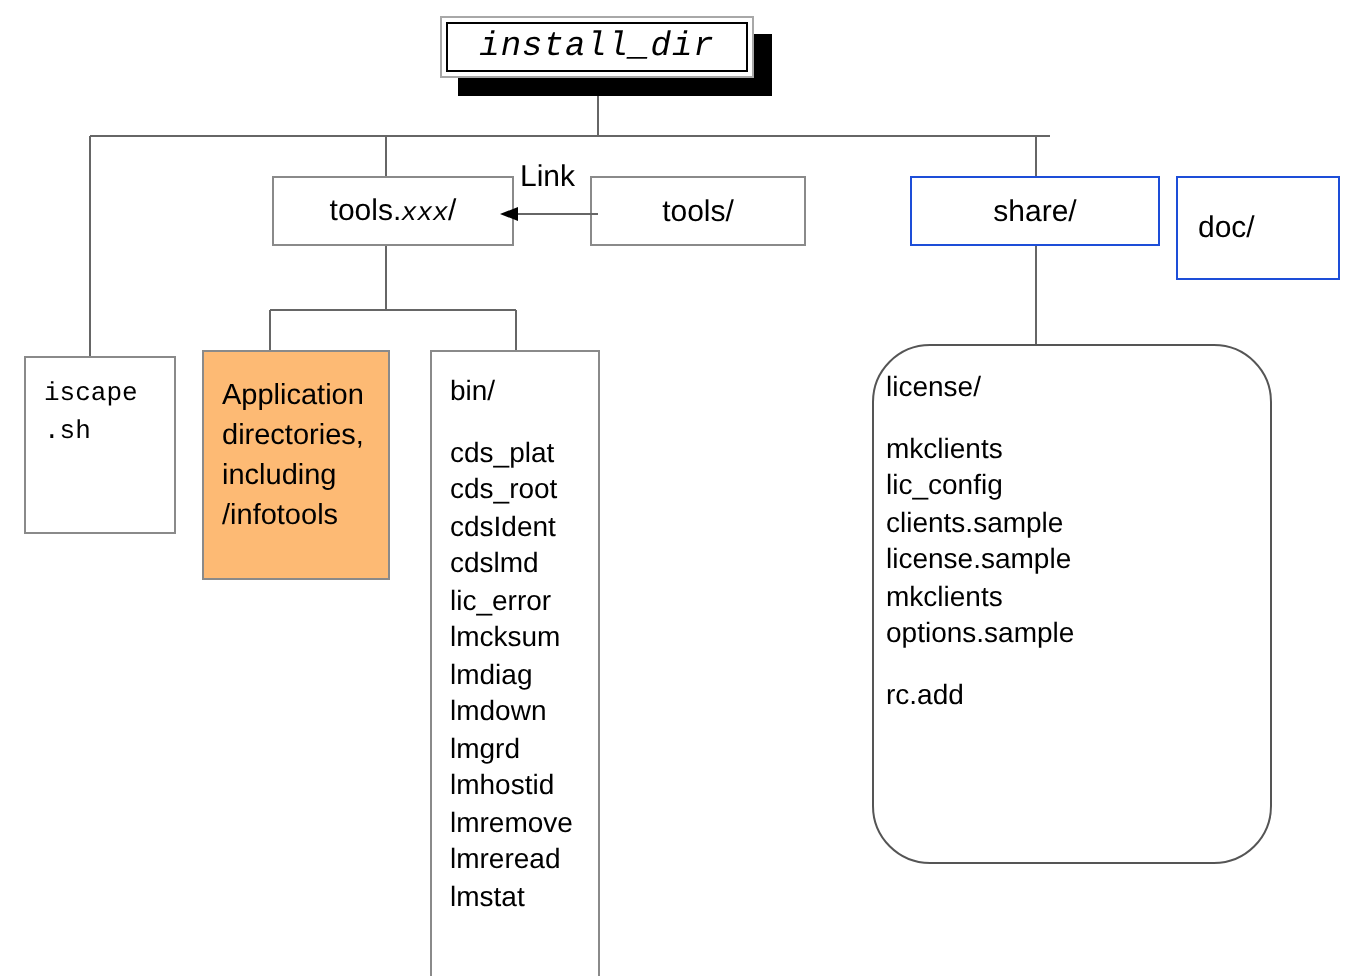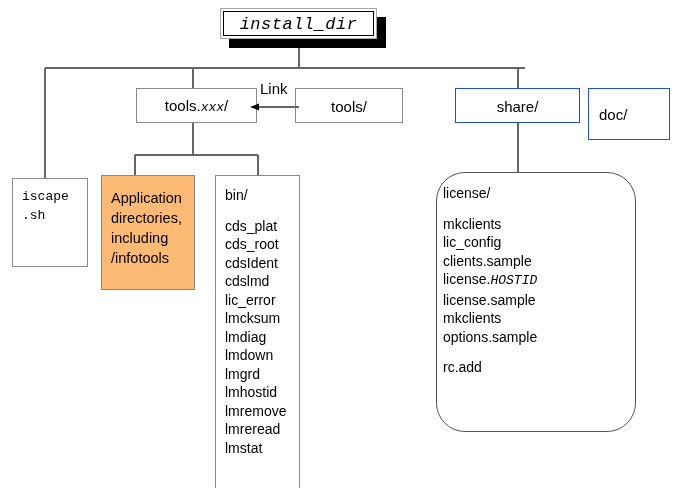--- a/index.html
+++ b/index.html
@@ -200,21 +200,20 @@
     <div class="row">lmreread</div>
     <div class="row">lmstat</div>
   </div>
 
   <div class="listbox" style="left:436px; top:172px; width:200px; height:260px; border-color:#555555; padding-left:6px; padding-top:11px;border-radius:29px;">
     <div class="row">license/</div>
     <div class="spacer"></div>
     <div class="row">mkclients</div>
     <div class="row">lic_config</div>
     <div class="row">clients.sample</div>
-    <div class="row"><span>license.</span><span class="ital-mono-inline">HOSTID</span></div>
     <div class="row">license.sample</div>
     <div class="row">mkclients</div>
     <div class="row">options.sample</div>
     <div class="spacer"></div>
     <div class="row">rc.add</div>
   </div>
 
 </div>
 
 </body></html>

